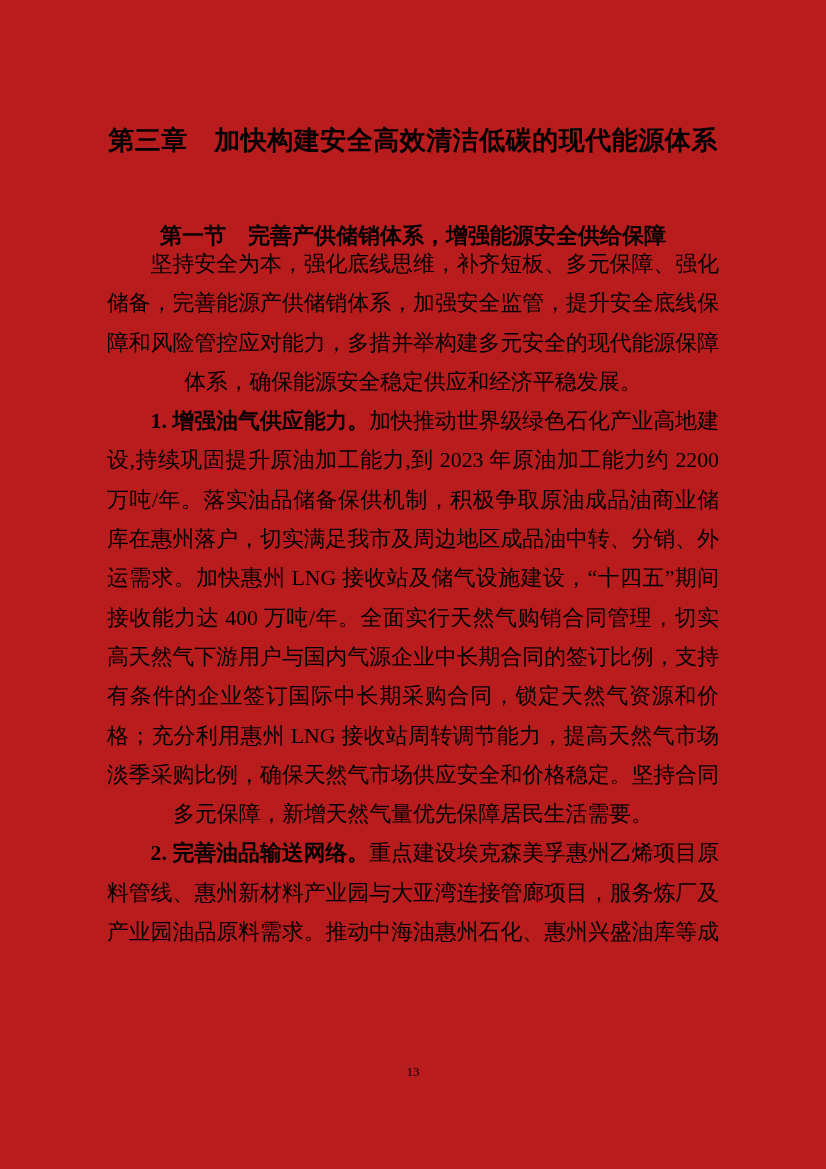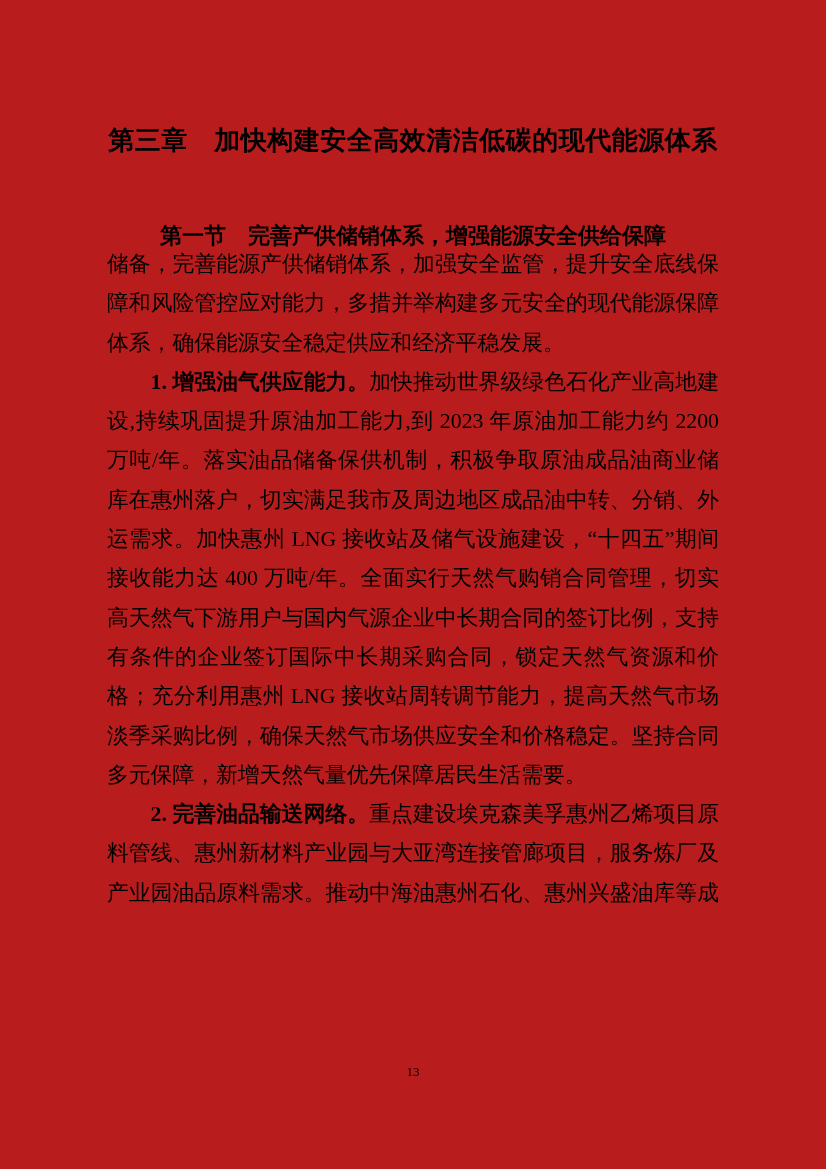--- a/index.html
+++ b/index.html
@@ -48,40 +48,41 @@
   .line {
     height: 39.3px;
     line-height: 39.3px;
     overflow: hidden;
   }
   .line.just {
     text-align: justify;
     text-align-last: justify;
     text-justify: inter-character;
   }
-  .line.plain { text-align: left; }
+  .line.plain { text-align: center; }
   .line.indent { text-indent: 2em; }
   .bold { font-weight: 700; }
   .page-number {
     position: absolute;
     top: 1060px;
     left: 0;
     width: 826px;
     text-align: center;
     font-size: 13px;
     line-height: 24px;
   }
 </style>
 </head>
 <body>
 
 <div class="page">
   <div class="chapter-title">第三章　加快构建安全高效清洁低碳的现代能源体系</div>
   <div class="section-title">第一节　完善产供储销体系，增强能源安全供给保障</div>
   <div class="doc-body">
+      <div class="line just indent"><span>坚持安全为本，强化底线思维，补齐短板、多元保障、强化</span></div>
       <div class="line just"><span>储备，完善能源产供储销体系，加强安全监管，提升安全底线保</span></div>
       <div class="line just"><span>障和风险管控应对能力，多措并举构建多元安全的现代能源保障</span></div>
       <div class="line plain"><span>体系，确保能源安全稳定供应和经济平稳发展。</span></div>
       <div class="line just indent"><span class="bold">1. 增强油气供应能力。</span><span>加快推动世界级绿色石化产业高地建</span></div>
       <div class="line just"><span>设,持续巩固提升原油加工能力,到 2023 年原油加工能力约 2200</span></div>
       <div class="line just"><span>万吨/年。落实油品储备保供机制，积极争取原油成品油商业储备</span></div>
       <div class="line just"><span>库在惠州落户，切实满足我市及周边地区成品油中转、分销、外</span></div>
       <div class="line just"><span>运需求。加快惠州 LNG 接收站及储气设施建设，“十四五”期间</span></div>
       <div class="line just"><span>接收能力达 400 万吨/年。全面实行天然气购销合同管理，切实提</span></div>
       <div class="line just"><span>高天然气下游用户与国内气源企业中长期合同的签订比例，支持</span></div>

